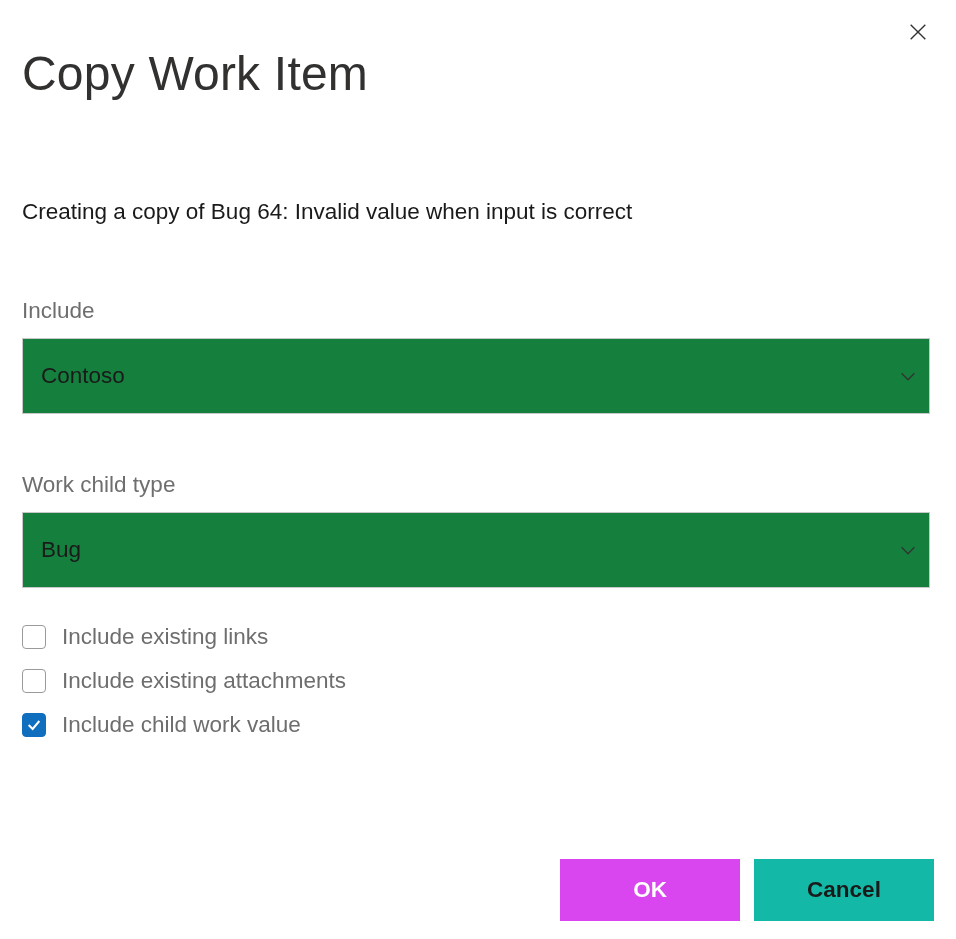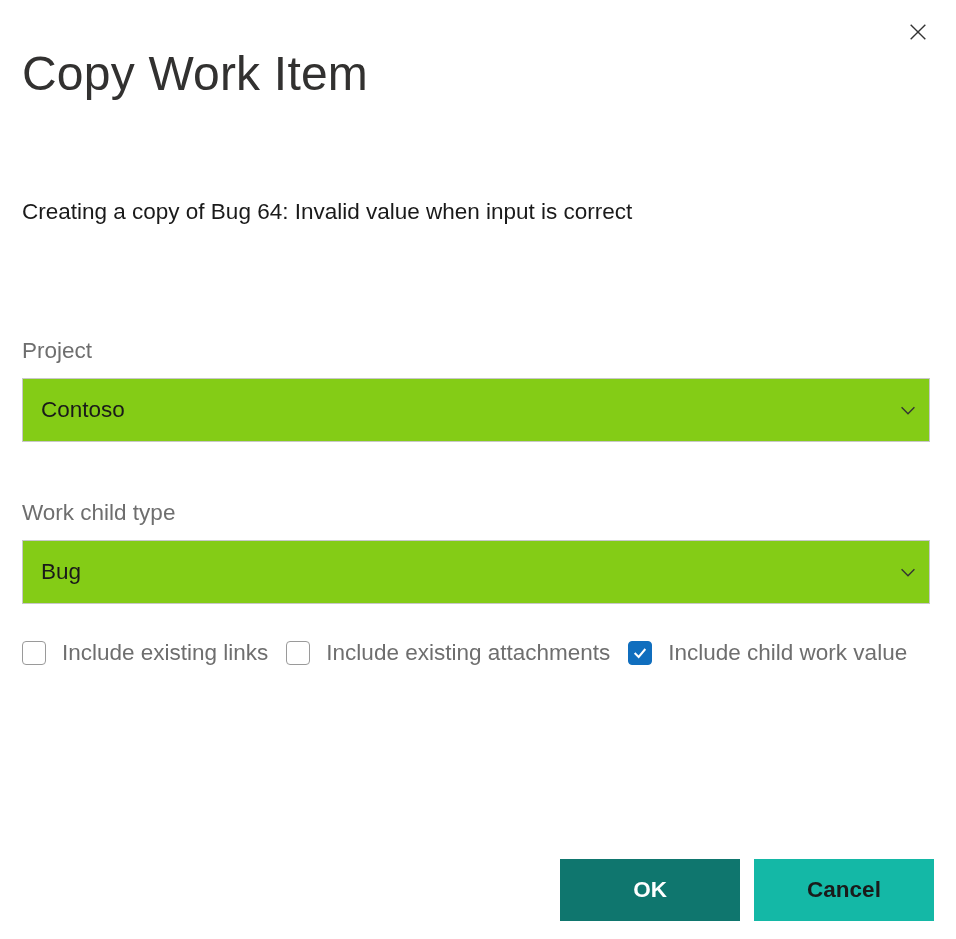--- a/index.html
+++ b/index.html
@@ -39,37 +39,37 @@
       font-weight: 300;
       color: #323130;
       margin-top: 28px;
       margin-bottom: 98px;
       letter-spacing: 0.2px;
     }
     .description {
       font-size: 22.5px;
       font-weight: 400;
       color: #1a1a1a;
-      margin-bottom: 113px;
+      margin-bottom: 73px;
     }
     .field-group {
       margin-bottom: 58px;
     }
     .field-label {
       font-size: 22.5px;
       font-weight: 400;
       color: #6e6e6e;
       margin-bottom: 14px;
       display: block;
     }
     .dropdown {
       width: 908px;
-      height: 64px;
+      height: 76px;
       border: 1px solid #c8c8c8;
-      background: #84cc16;
+      background: #15803d;
       display: flex;
       align-items: center;
       justify-content: space-between;
       padding: 0 10px 0 18px;
       cursor: pointer;
     }
     .dropdown-value {
       font-size: 22.5px;
       font-weight: 400;
       color: #1a1a1a;
@@ -81,21 +81,21 @@
     .dropdown-chevron svg {
       width: 22px;
       height: 22px;
       stroke: #333;
       stroke-width: 1.5;
       fill: none;
     }
     .checkbox-group {
       margin-top: -22px;
       display: flex;
-      flex-direction: row;
+      flex-direction: column;
       gap: 18px;
     }
     .checkbox-row {
       display: flex;
       align-items: center;
       gap: 16px;
       cursor: pointer;
     }
     .checkbox-box {
       width: 24px;
@@ -136,21 +136,21 @@
       height: 62px;
       display: flex;
       align-items: center;
       justify-content: center;
       font-size: 22.5px;
       font-weight: 600;
       cursor: pointer;
       border: none;
     }
     .btn-primary {
-      background: #0f766e;
+      background: #d946ef;
       color: #ffffff;
     }
     .btn-secondary {
       background: #14b8a6;
       color: #1a1a1a;
     }
   </style>
 </head>
 <body>
 
@@ -161,21 +161,21 @@
         <line x1="20" y1="4" x2="4" y2="20"></line>
       </svg>
   </span>
 </div>
 
 <h1 class="dialog-title">Copy Work Item</h1>
 
 <p class="description">Creating a copy of Bug 64: Invalid value when input is correct</p>
 
 <div class="field-group">
-  <label class="field-label">Project</label>
+  <label class="field-label">Include</label>
   <div class="dropdown">
     <span class="dropdown-value">Contoso</span>
     <span class="dropdown-chevron">
       <svg viewBox="0 0 24 24">
           <polyline points="5 9 12 16 19 9"></polyline>
         </svg>
     </span>
   </div>
 </div>
 

